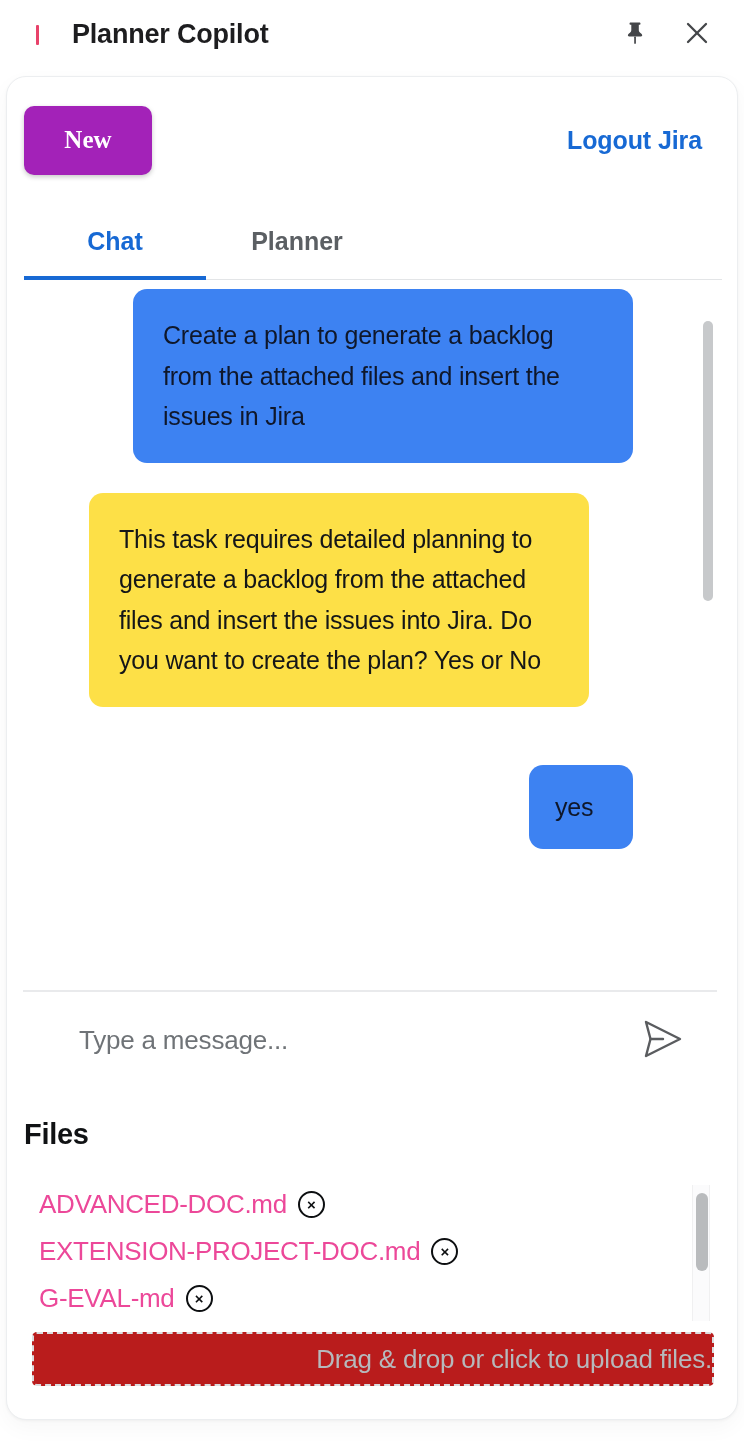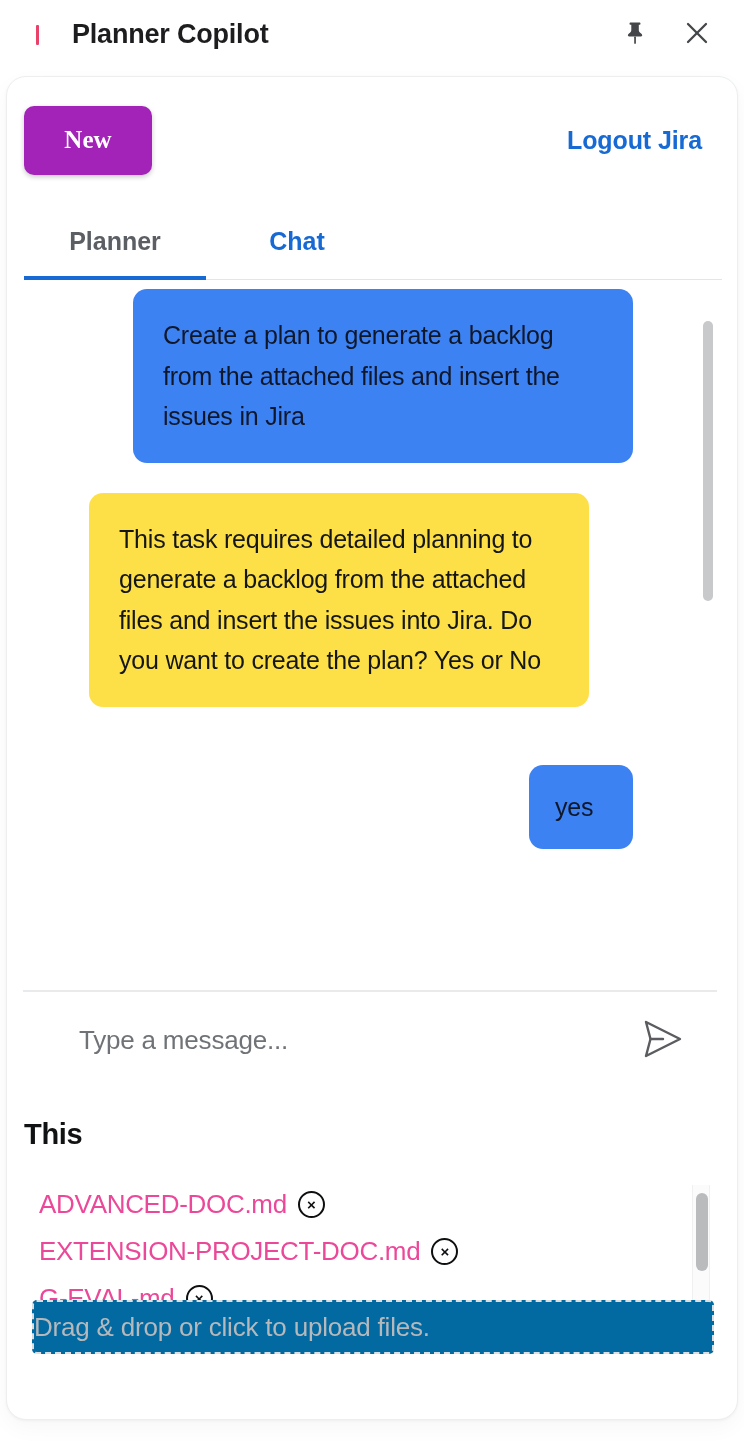--- a/index.html
+++ b/index.html
@@ -349,29 +349,29 @@
     width: 12px;
     height: 78px;
     background: #b9bbbd;
     border-radius: 7px;
   }
 
   
   .dropzone {
     position: absolute;
     left: 25px;
-    top: 1223px;
+    top: 1255px;
     width: 682px;
     height: 54px;
     border: 2px dashed #dcdee0;
     border-radius: 5px;
-    background: #0369a1;
-    display: flex;
-    align-items: center;
-    justify-content: flex-start;
+    background: #b91c1c;
+    display: flex;
+    align-items: center;
+    justify-content: flex-end;
     cursor: pointer;
   }
 
   .dropzone-text {
     font-size: 26px;
     color: #b6b9bc;
     letter-spacing: -0.2px;
   }
 </style>
 </head>
@@ -402,22 +402,22 @@
 
 <div class="panel-card">
 
   <div class="card-toprow">
     <button class="new-button">New</button>
     <a class="logout-link">Logout Jira</a>
   </div>
 
   <div class="tabs-wrap">
     <div class="tabs-row">
+      <button class="tab active">Chat</button>
       <button class="tab inactive">Planner</button>
-      <button class="tab active">Chat</button>
     </div>
     <div class="tabs-baseline"></div>
     <div class="tabs-indicator"></div>
   </div>
 
   <div class="chat-area">
     <div class="msg-row user">
       <div class="bubble user">Create a plan to generate a backlog from the attached files and insert the issues in Jira</div>
     </div>
     <div class="msg-spacer-1"></div>
@@ -440,21 +440,21 @@
     <button class="send-button">
       <span>
         <svg width="44" height="42" viewBox="0 0 44 42" fill="none" stroke="currentColor" stroke-width="2.4" stroke-linejoin="round" stroke-linecap="round" aria-hidden="true">
           <path d="M5 4 L39 21 L5 38 L9.5 21 Z"></path>
           <line x1="9.5" y1="21" x2="22" y2="21"></line>
         </svg>
       </span>
     </button>
   </div>
 
-  <div class="files-heading">This</div>
+  <div class="files-heading">Files</div>
 
   <div class="files-list">
     <div class="file-item">
       <span class="file-name">ADVANCED-DOC.md</span>
       <span class="file-remove">×</span>
     </div>
     <div class="file-item">
       <span class="file-name">EXTENSION-PROJECT-DOC.md</span>
       <span class="file-remove">×</span>
     </div>

